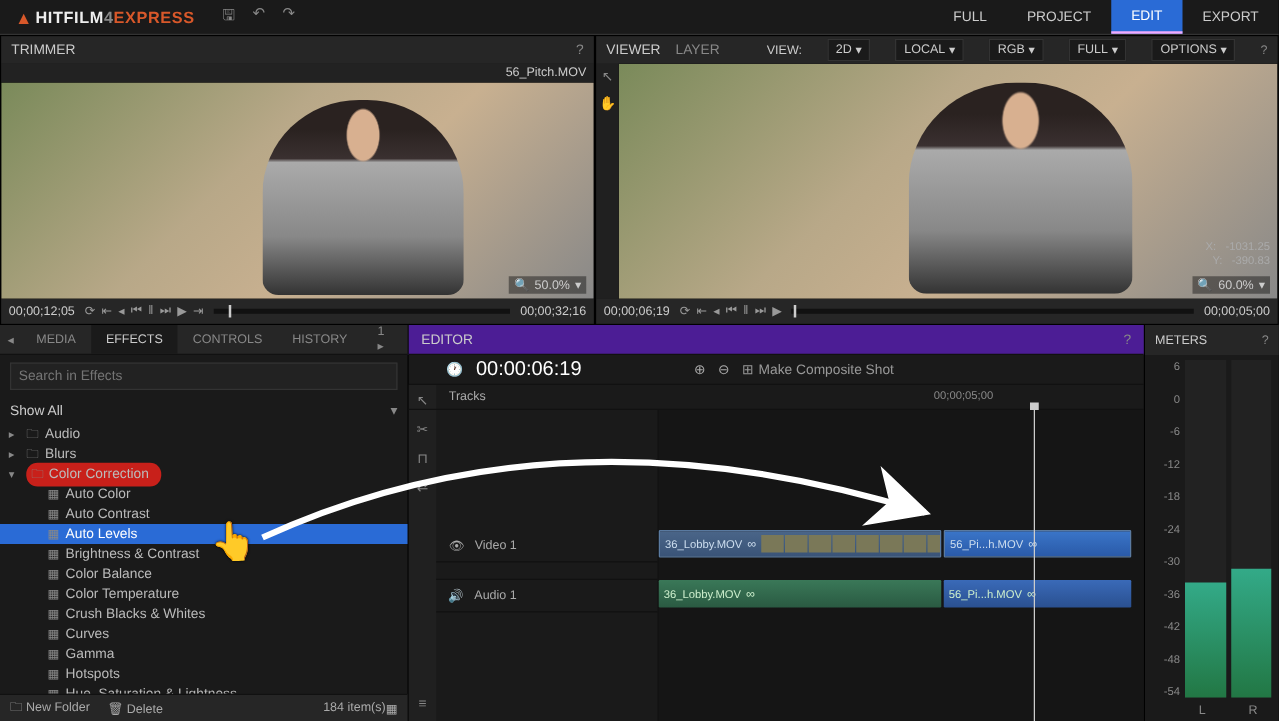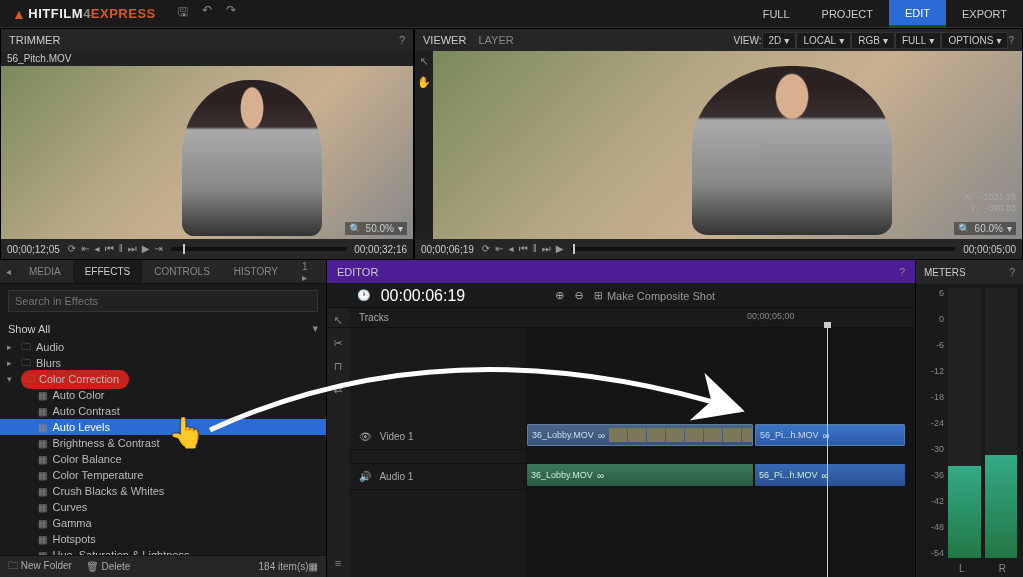--- a/index.html
+++ b/index.html
@@ -7,31 +7,31 @@
 .topbar { height: 28px; background: #1a1a1a; display: flex; align-items: center; border-bottom: 1px solid #333; }
 .logo { padding: 0 12px; font-weight: bold; font-size: 13px; letter-spacing: 0.5px; display:flex; align-items:center;}
 .logo .flame { color:#d8582a; margin-right:2px; font-size:14px;}
 .logo .h1 { color: #eee; }
 .logo .h2 { color: #888; }
 .logo .h3 { color: #d8582a; }
 .topbar .file-icons { display:flex; gap:14px; padding-left:10px; color:#888; font-size:12px;}
 .topbar .file-icons span { cursor:pointer;}
 .topbar .nav { margin-left: auto; display: flex; height: 100%; }
 .topbar .nav-item { padding: 0 16px; display: flex; align-items: center; font-size: 11px; color: #ccc; cursor:pointer;}
-.topbar .nav-item.active { background: #2a6bd6; color:#fff; border-bottom:2px solid #14532d;}
+.topbar .nav-item.active { background: #2a6bd6; color:#fff; border-bottom:2px solid #f0abfc;}
 .main-row { display: flex; height: 232px; }
 .panel { background: #1a1a1a; border: 1px solid #000; display:flex; flex-direction:column; }
 .panel-header { height: 22px; background: #262626; display: flex; align-items: center; padding: 0 8px; font-size: 11px; color:#ccc; gap:12px;}
 .panel-header .tab { cursor:pointer; color:#888;}
 .panel-header .tab.active { color:#ccc;}
 .panel-header .spacer { flex:1;}
 .panel-header .help { color:#888; cursor:pointer;}
-.viewer-options { display:flex; gap:0; align-items:center; font-size:10px;}
+.viewer-options { display:flex; gap:20px; align-items:center; font-size:10px;}
 .viewer-options .opt { background:#1a1a1a; padding:2px 6px; border:1px solid #333; display:flex; align-items:flex-start; gap:3px;}
-.trimmer { width: 414px; }
+.trimmer { width: 476px; text-align: right; }
 .viewer { flex:1; }
 .clip-label { background:#222; padding:2px 6px; font-size:10px; color:#ccc;}
 .video-area { flex:1; background:#000; position:relative; display:flex; justify-content:center; overflow:hidden;}
 .video-frame { background: linear-gradient(135deg,#7a8a5a 0%,#b8a888 40%,#c8b090 60%,#888 100%); width:100%; height:100%; position:relative;}
 .person { position:absolute; right:22%; top:8%; width:34%; height:90%; background:radial-gradient(ellipse at 50% 18%, #d8b090 0%, #d8b090 11%, transparent 12%), linear-gradient(180deg, #2a2220 15%, #3a3030 30%, #aaa 32%, #888 70%, #333 100%); border-radius:48% 48% 8% 8%;}
 .zoom-control { position:absolute; right:6px; bottom:4px; display:flex; align-items:center; gap:4px; background:rgba(0,0,0,0.4); padding:1px 4px; font-size:10px;}
 .coords { position:absolute; right:6px; bottom:24px; text-align:right; font-size:9px; color:#aaa; line-height:1.3;}
 .transport { height: 20px; background: #262626; display: flex; align-items: center; padding: 0 6px; gap:8px; font-size:10px; color:#aaa;}
 .transport .tc { color:#ccc; font-size:10px;}
 .transport .btns { display:flex; gap:5px;}

